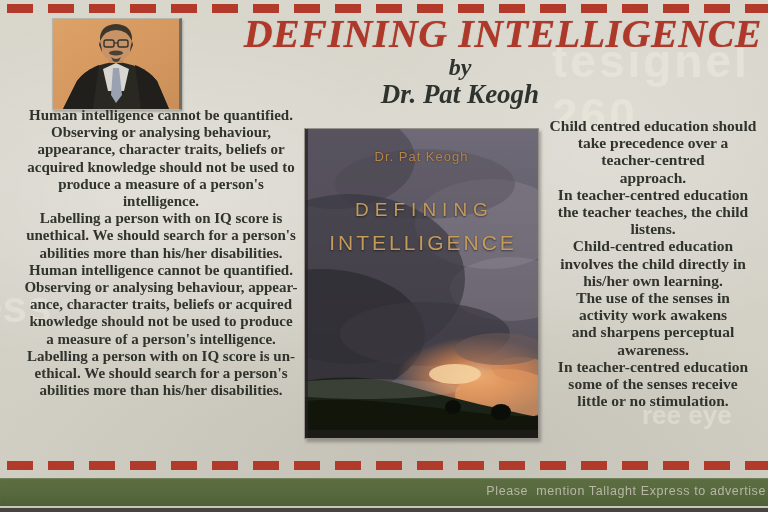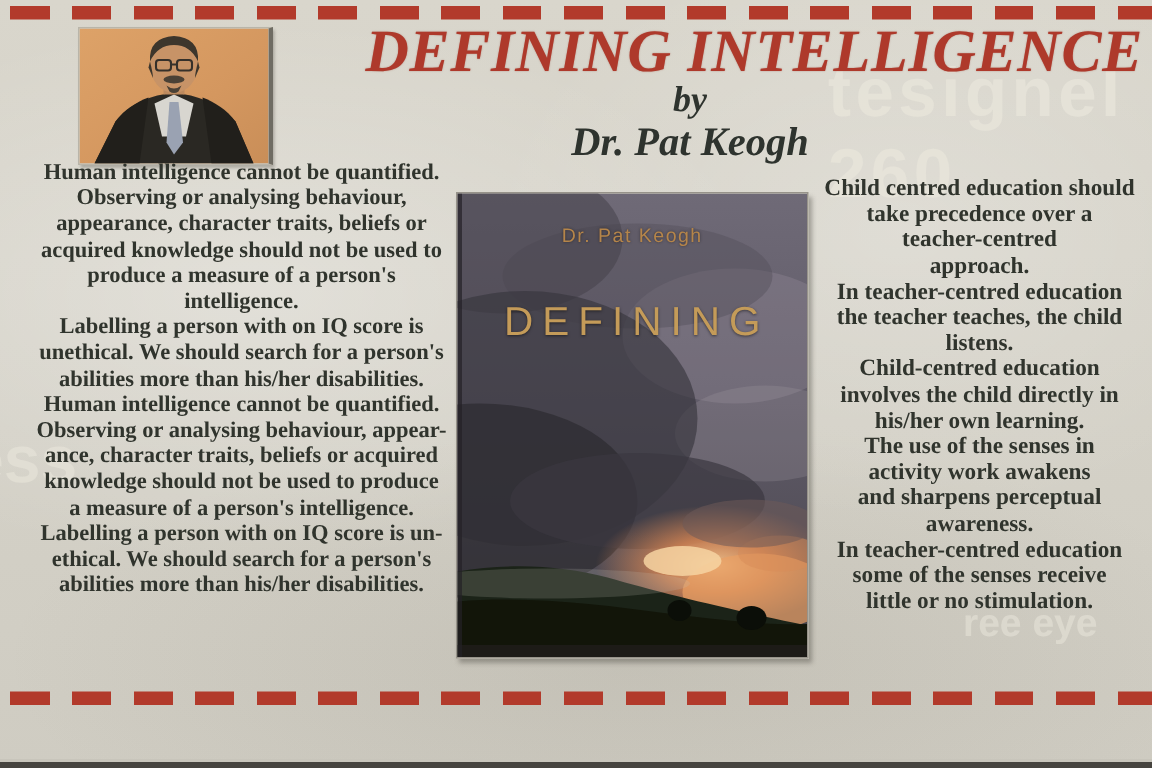--- a/index.html
+++ b/index.html
@@ -41,21 +41,21 @@
   .col-left{left:14px;top:107px;width:294px;font-size:15px;line-height:17.2px;}
   .col-right{left:540px;top:117px;width:226px;font-size:15.5px;line-height:17.2px;}
   
   .cover{position:absolute;left:304px;top:128px;width:233px;height:309px;
     border:1px solid #97938a;box-shadow:2px 3px 3px rgba(70,68,60,.4);}
   .cover svg{display:block;position:absolute;left:0;top:0;}
   .cover-author{position:absolute;left:0;top:20px;width:100%;text-align:center;
     font-family:"Liberation Sans",sans-serif;font-size:13px;letter-spacing:1px;color:#b5854a;
     text-shadow:0 0 2px rgba(0,0,0,.45);}
   .cover-title1{position:absolute;left:0;top:70px;width:100%;text-align:center;
-    font-family:"Liberation Sans",sans-serif;font-size:27px;letter-spacing:6px;text-indent:6px;
+    font-family:"Liberation Sans",sans-serif;font-size:19px;letter-spacing:6px;text-indent:6px;
     color:#c49b59;text-shadow:0 1px 2px rgba(0,0,0,.5);}
   .cover-title2{position:absolute;left:0;top:102px;width:100%;text-align:center;
     font-family:"Liberation Sans",sans-serif;font-size:21px;letter-spacing:3px;text-indent:3px;
     color:#c49b59;text-shadow:0 1px 2px rgba(0,0,0,.5);}
   .cover-subtitle{position:absolute;left:0;top:143px;width:100%;text-align:center;
     font-family:"Liberation Sans",sans-serif;font-size:10px;letter-spacing:1px;
     color:rgba(185,170,140,.55);}
   
   .footer-bar{position:absolute;left:0;top:478px;width:768px;height:28px;
     background:linear-gradient(180deg,#5c6e41 0%,#57693e 50%,#4f6038 100%);
@@ -187,18 +187,22 @@
 
       <path d="M0,272 C45,268 95,274 140,280 C180,285 210,288 233,287 L233,309 L0,309 Z" fill="#121509"></path>
       <ellipse cx="148" cy="278" rx="8" ry="7" fill="#0b0e08"></ellipse>
       <ellipse cx="196" cy="283" rx="10" ry="8" fill="#0b0e08"></ellipse>
 
       <rect x="0" y="301" width="233" height="8" fill="#1d1b17"></rect>
       <rect x="0" y="0" width="3" height="309" fill="#232126" opacity="0.7"></rect>
     </svg>
     <div class="cover-author">Dr. Pat Keogh</div>
     <div class="cover-title1">DEFINING</div>
+    <div class="cover-title2">INTELLIGENCE</div>
   </div>
 
+  <div class="footer-bar">
+    <div class="footer-text">Please  mention Tallaght Express to advertise</div>
+  </div>
   <div class="footer-underline"></div>
   <div class="page-bottom-strip"></div>
 
 </div>
 
 </body></html>

